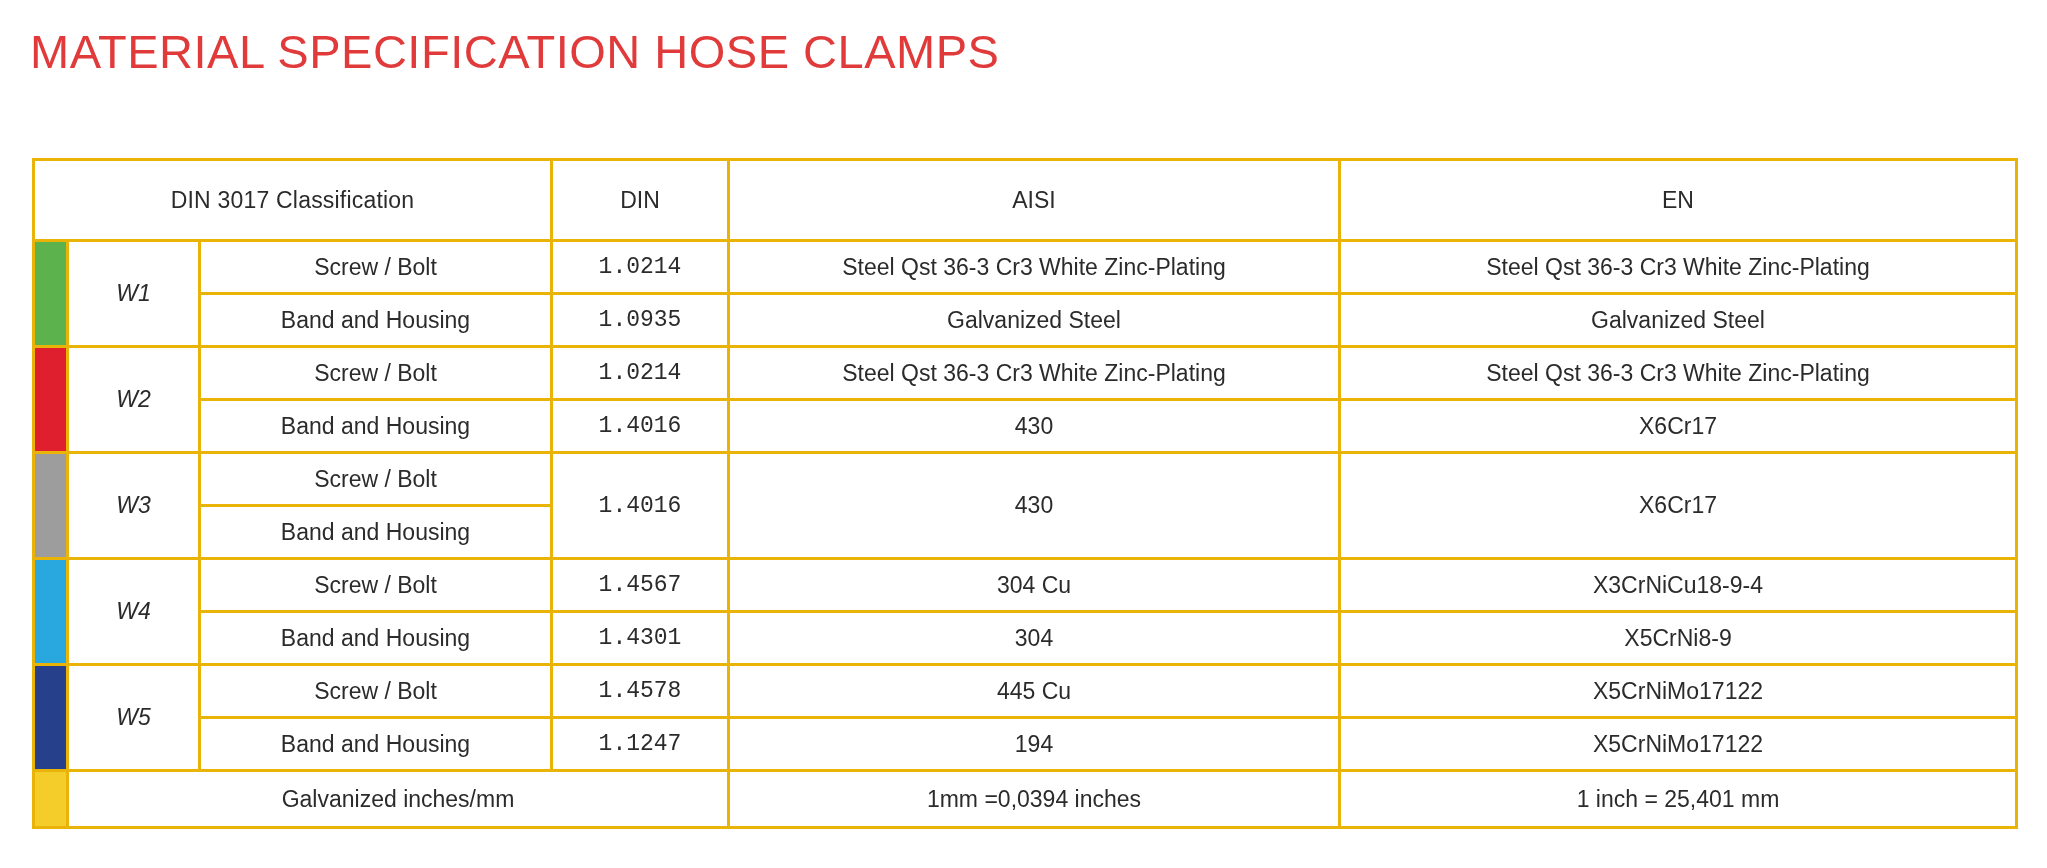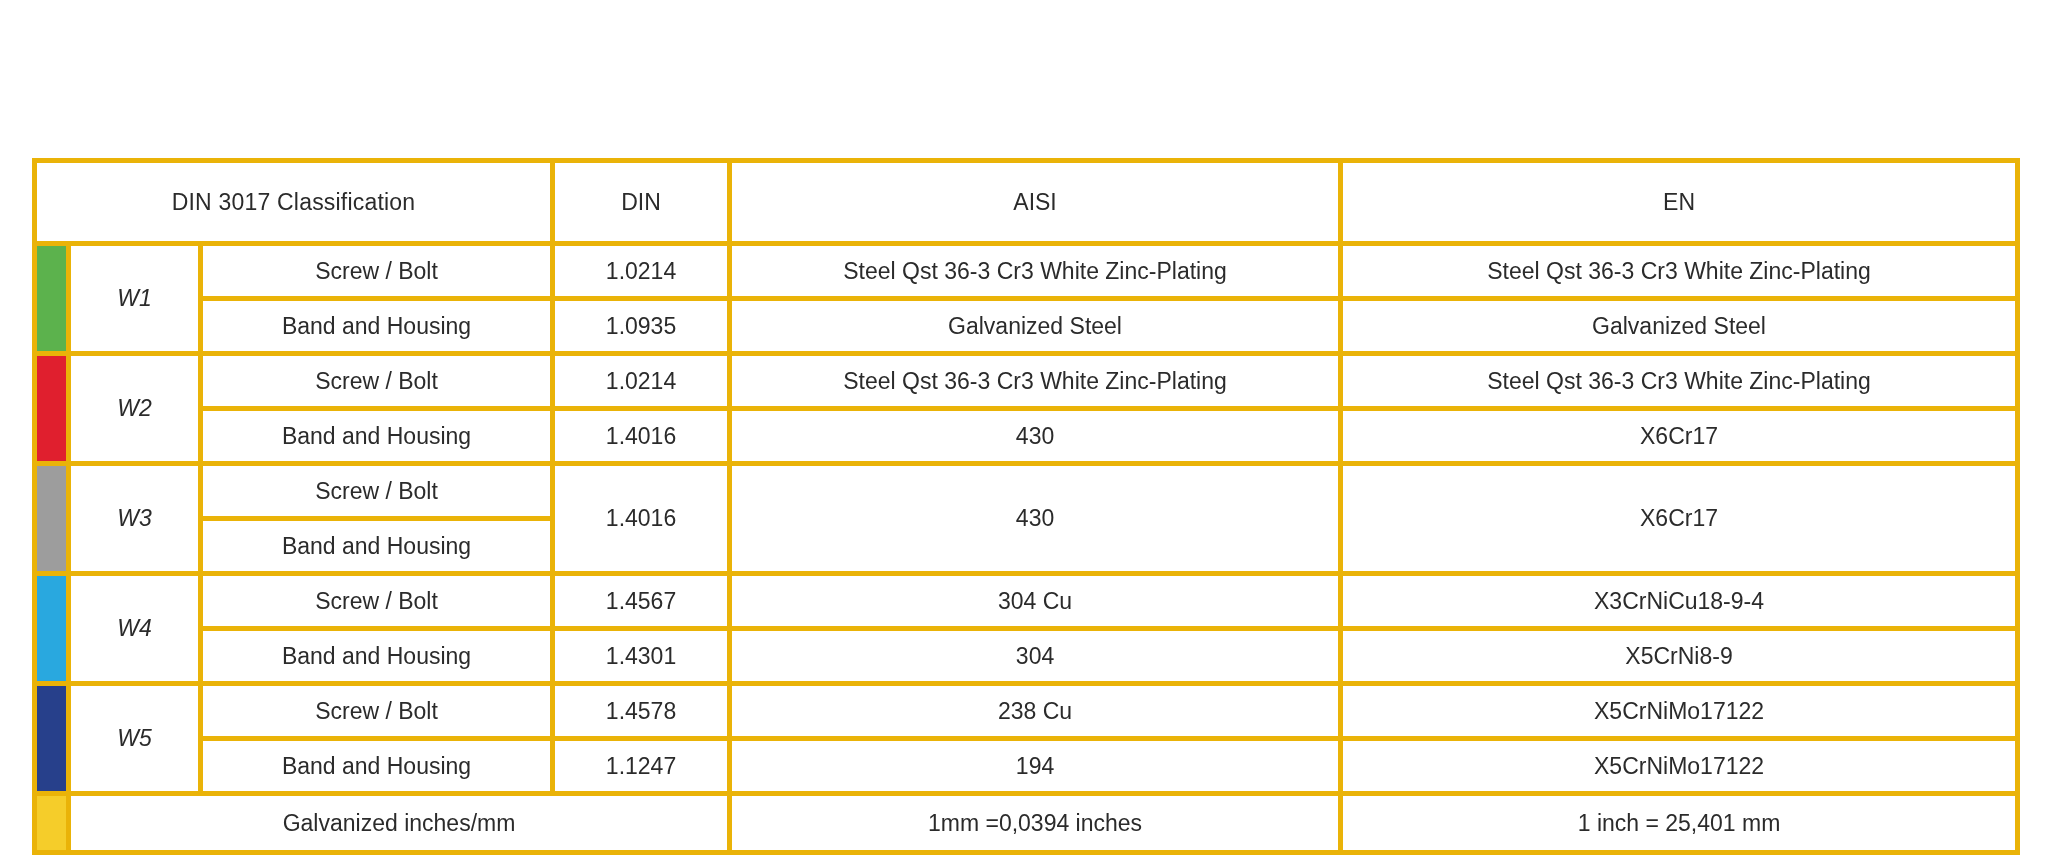--- a/index.html
+++ b/index.html
@@ -36,21 +36,21 @@
     top: 158px;
     width: 1983px;
   }
   table.spec {
     border-collapse: collapse;
     table-layout: fixed;
     width: 1983px;
     border: 3px solid #1d1d1d;
   }
   table.spec td, table.spec th {
-    border: 5px solid #eab308;
+    border: 3px solid #eab308;
     padding: 0;
     text-align: center;
     vertical-align: middle;
     font-size: 23px;
     font-weight: 400;
     color: #2b2b2b;
     background: #ffffff;
   }
   
   .col-swatch { width: 34px; }
@@ -77,31 +77,32 @@
     border-top: 1px solid #8e8e8e;
     border-bottom: 1px solid #8e8e8e;
     border-left: none;
   }
   .class-cell {
     font-size: 24px;
     border-left: 1px solid #8e8e8e;
     font-style: italic;
   }
   .part-cell { font-size: 23px; }
-  .din-cell  { font-size: 23px; }
+  .din-cell  { font-size: 23px; font-family: Liberation Mono, monospace; }
   .thick-top { border-top: 2px solid #1d1d1d; }
   .conv-row td { height: 54px; }
   .conv-label { font-size: 23px; }
   .noborder-left { border-left: none; }
 </style>
 </head>
 <body>
 
 <div class="page">
 
+  <div class="page-title">MATERIAL SPECIFICATION HOSE CLAMPS</div>
 
   <div class="table-wrap">
     <table class="spec">
       <colgroup>
         <col class="col-swatch">
         <col class="col-class">
         <col class="col-part">
         <col class="col-din">
         <col class="col-aisi">
         <col class="col-en">
@@ -171,21 +172,21 @@
           <td class="din-cell">1.4301</td>
           <td>304</td>
           <td>X5CrNi8-9</td>
         </tr>
 
         <tr>
           <td class="swatch" rowspan="2" style="background:#27408b"></td>
           <td class="class-cell thick-top" rowspan="2">W5</td>
           <td class="part-cell thick-top">Screw / Bolt</td>
           <td class="din-cell thick-top">1.4578</td>
-          <td class="thick-top">238 Cu</td>
+          <td class="thick-top">445 Cu</td>
           <td class="thick-top">X5CrNiMo17122</td>
         </tr>
         <tr>
           <td class="part-cell">Band and Housing</td>
           <td class="din-cell">1.1247</td>
           <td>194</td>
           <td>X5CrNiMo17122</td>
         </tr>
 
         <tr class="conv-row">

